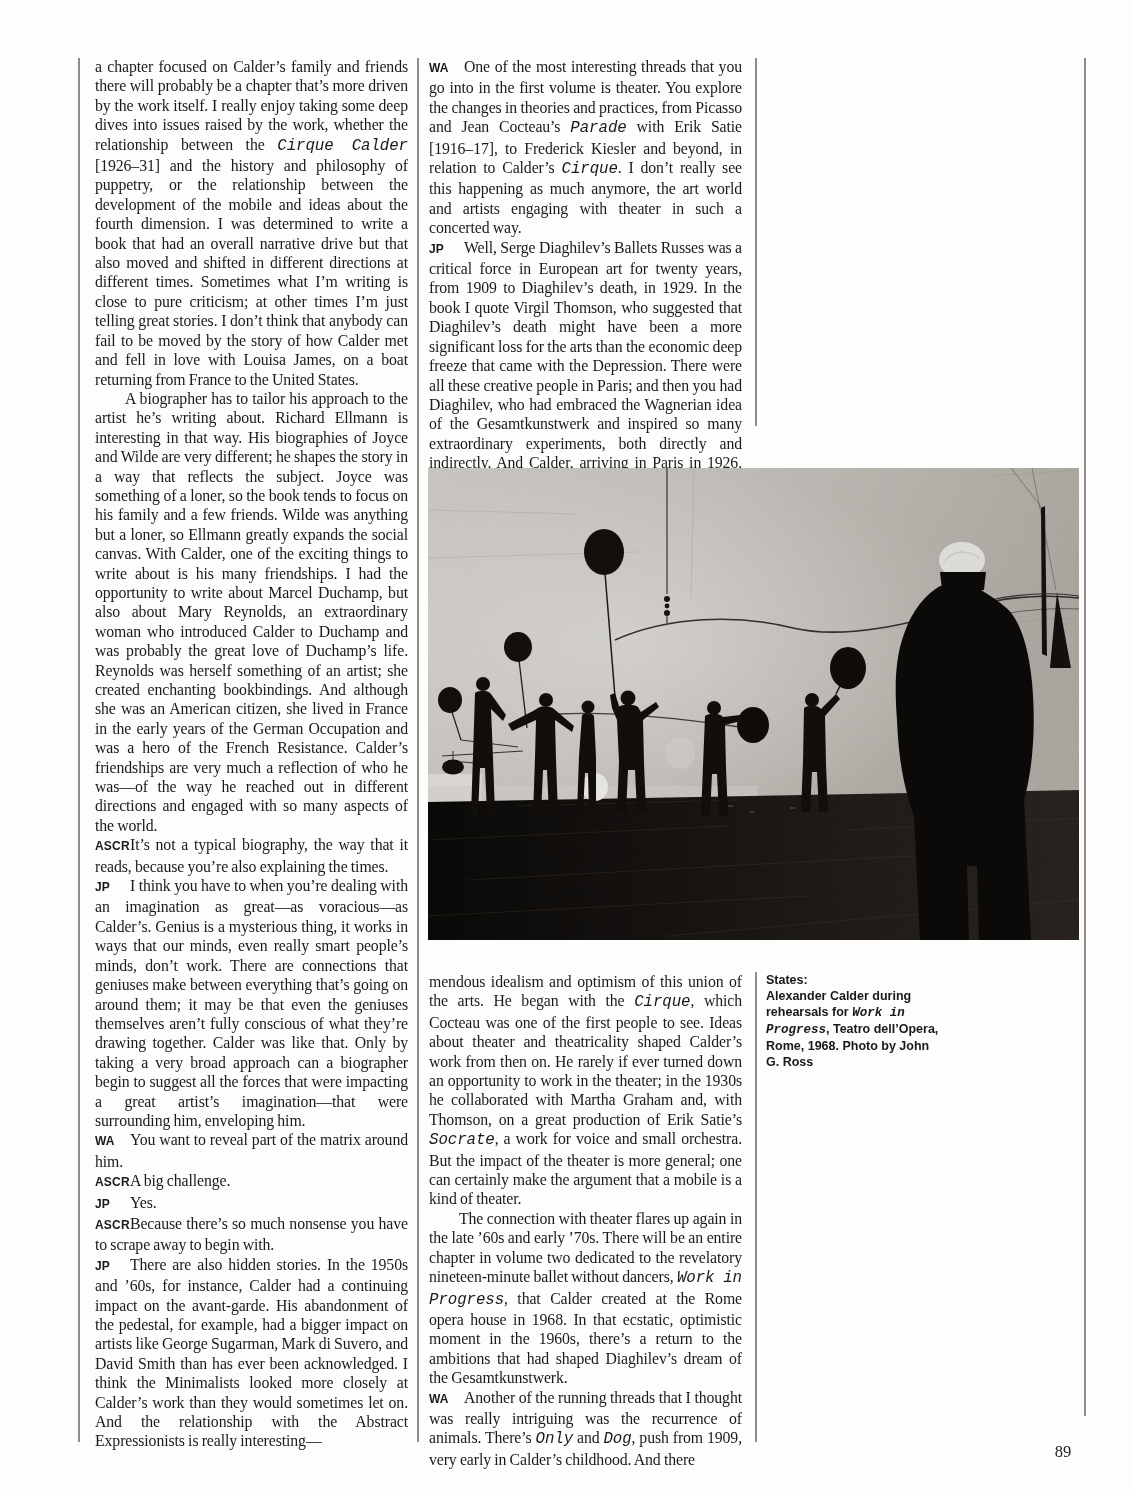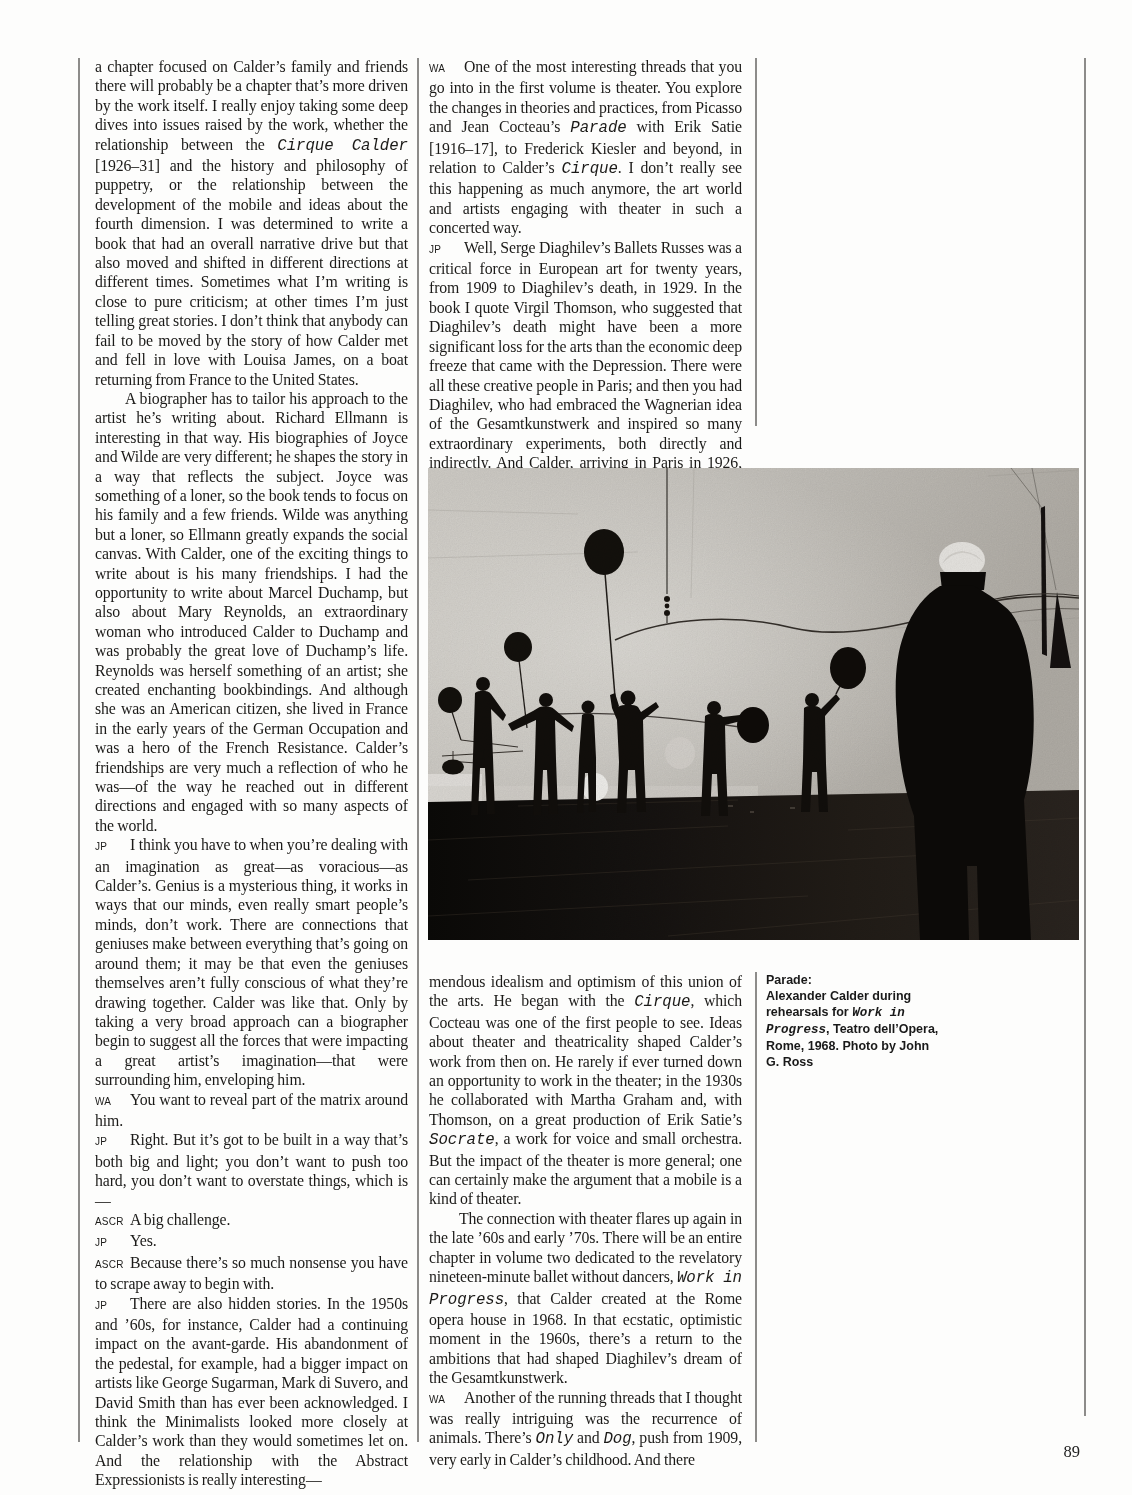--- a/index.html
+++ b/index.html
@@ -8,71 +8,71 @@
     font-family:"Liberation Serif", serif;color:#1b1a18;overflow:hidden;
   }
   .rule{position:absolute;width:1.5px;background:#8d8c8a;}
   .col{
     position:absolute;text-align:justify;
     font-size:15.8px;line-height:19.4px;letter-spacing:-0.1px;word-spacing:-0.6px;
   }
   .col p{margin:0;}
   .col p.indent{text-indent:30px;}
   .speaker{
-    font-family:"Liberation Sans", sans-serif;font-weight:normal;
-    font-size:10px;letter-spacing:0.2px;display:inline-block;width:35px;
+    font-family:"Liberation Sans", sans-serif;font-weight:bold;
+    font-size:12px;letter-spacing:0.2px;display:inline-block;width:35px;
   }
   i{font-style:italic;font-family:Liberation Mono, monospace;}
   #caption{
     position:absolute;left:766px;top:972px;width:178px;
     font-family:"Liberation Sans", sans-serif;font-weight:bold;
     font-size:12.5px;line-height:16px;color:#191919;text-align:left;
   }
   #caption p{margin:0;}
   #pagenum{
-    position:absolute;left:1046px;top:1442px;width:34px;text-align:right;
+    position:absolute;left:1046px;top:1442px;width:34px;text-align:center;
     font-size:16.5px;line-height:20px;color:#222;
   }
   #photo{position:absolute;left:428px;top:468px;width:651px;height:472px;}
   #photo svg{display:block;}
 </style>
 </head>
 <body>
 
 <div id="page">
 
   <div class="rule" style="left:78px;top:58px;height:1384px;"></div>
   <div class="rule" style="left:417px;top:58px;height:1384px;"></div>
   <div class="rule" style="left:755px;top:58px;height:368px;"></div>
   <div class="rule" style="left:755px;top:972px;height:470px;"></div>
   <div class="rule" style="left:1084px;top:58px;height:1358px;"></div>
 
   <div class="col" style="left:95px;top:57px;width:313px;">
       <p class="para"><span>a chapter focused on Calder’s family and friends there will probably be a chapter that’s more driven by the work itself. I really enjoy taking some deep dives into issues raised by the work, whether the relationship between the </span><i>Cirque Calder</i><span> [1926–31] and the history and philosophy of puppetry, or the relationship between the development of the mobile and ideas about the fourth dimension. I was determined to write a book that had an overall narrative drive but that also moved and shifted in different directions at different times. Sometimes what I’m writing is close to pure criticism; at other times I’m just telling great stories. I don’t think that anybody can fail to be moved by the story of how Calder met and fell in love with Louisa James, on a boat returning from France to the United States.</span></p>
       <p class="para indent"><span>A biographer has to tailor his approach to the artist he’s writing about. Richard Ellmann is interesting in that way. His biographies of Joyce and Wilde are very different; he shapes the story in a way that reflects the subject. Joyce was something of a loner, so the book tends to focus on his family and a few friends. Wilde was anything but a loner, so Ellmann greatly expands the social canvas. With Calder, one of the exciting things to write about is his many friendships. I had the opportunity to write about Marcel Duchamp, but also about Mary Reynolds, an extraordinary woman who introduced Calder to Duchamp and was probably the great love of Duchamp’s life. Reynolds was herself something of an artist; she created enchanting bookbindings. And although she was an American citizen, she lived in France in the early years of the German Occupation and was a hero of the French Resistance. Calder’s friendships are very much a reflection of who he was—of the way he reached out in different directions and engaged with so many aspects of the world.</span></p>
+      <p class="para"><span class="speaker">ASCR</span><span>It’s not a typical biography, the way that it reads, because you’re also explaining the times.</span></p>
       <p class="para"><span class="speaker">JP</span><span>I think you have to when you’re dealing with an imagination as great—as voracious—as Calder’s. Genius is a mysterious thing, it works in ways that our minds, even really smart people’s minds, don’t work. There are connections that geniuses make between everything that’s going on around them; it may be that even the geniuses themselves aren’t fully conscious of what they’re drawing together. Calder was like that. Only by taking a very broad approach can a biographer begin to suggest all the forces that were impacting a great artist’s imagination—that were surrounding him, enveloping him.</span></p>
       <p class="para"><span class="speaker">WA</span><span>You want to reveal part of the matrix around him.</span></p>
-      <p class="para"><span class="speaker">JP</span><span>Right. But it’s got to be built in a way that’s both big and light; you don’t want to push too hard, you don’t want to overstate things, which is—</span></p>
       <p class="para"><span class="speaker">ASCR</span><span>A big challenge.</span></p>
       <p class="para"><span class="speaker">JP</span><span>Yes.</span></p>
       <p class="para"><span class="speaker">ASCR</span><span>Because there’s so much nonsense you have to scrape away to begin with.</span></p>
       <p class="para"><span class="speaker">JP</span><span>There are also hidden stories. In the 1950s and ’60s, for instance, Calder had a continuing impact on the avant-garde. His abandonment of the pedestal, for example, had a bigger impact on artists like George Sugarman, Mark di Suvero, and David Smith than has ever been acknowledged. I think the Minimalists looked more closely at Calder’s work than they would sometimes let on. And the relationship with the Abstract Expressionists is really interesting—</span></p>
     </div>
   <div class="col" style="left:429px;top:57px;width:313px;">
       <p class="para"><span class="speaker">WA</span><span>One of the most interesting threads that you go into in the first volume is theater. You explore the changes in theories and practices, from Picasso and Jean Cocteau’s </span><i>Parade</i><span> with Erik Satie [1916–17], to Frederick Kiesler and beyond, in relation to Calder’s </span><i>Cirque</i><span>. I don’t really see this happening as much anymore, the art world and artists engaging with theater in such a concerted way.</span></p>
       <p class="para"><span class="speaker">JP</span><span>Well, Serge Diaghilev’s Ballets Russes was a critical force in European art for twenty years, from 1909 to Diaghilev’s death, in 1929. In the book I quote Virgil Thomson, who suggested that Diaghilev’s death might have been a more significant loss for the arts than the economic deep freeze that came with the Depression. There were all these creative people in Paris; and then you had Diaghilev, who had embraced the Wagnerian idea of the Gesamtkunstwerk and inspired so many extraordinary experiments, both directly and indirectly. And Calder, arriving in Paris in 1926, felt the tre-</span></p>
     </div>
   <div class="col" style="left:429px;top:972px;width:313px;">
       <p class="para"><span>mendous idealism and optimism of this union of the arts. He began with the </span><i>Cirque</i><span>, which Cocteau was one of the first people to see. Ideas about theater and theatricality shaped Calder’s work from then on. He rarely if ever turned down an opportunity to work in the theater; in the 1930s he collaborated with Martha Graham and, with Thomson, on a great production of Erik Satie’s </span><i>Socrate</i><span>, a work for voice and small orchestra. But the impact of the theater is more general; one can certainly make the argument that a mobile is a kind of theater.</span></p>
       <p class="para indent"><span>The connection with theater flares up again in the late ’60s and early ’70s. There will be an entire chapter in volume two dedicated to the revelatory nineteen-minute ballet without dancers, </span><i>Work in Progress</i><span>, that Calder created at the Rome opera house in 1968. In that ecstatic, optimistic moment in the 1960s, there’s a return to the ambitions that had shaped Diaghilev’s dream of the Gesamtkunstwerk.</span></p>
       <p class="para"><span class="speaker">WA</span><span>Another of the running threads that I thought was really intriguing was the recurrence of animals. There’s </span><i>Only</i><span> and </span><i>Dog</i><span>, push from 1909, very early in Calder’s childhood. And there</span></p>
     </div>
 
   <div id="caption">
-      <p class="para"><span>Parade:</span></p>
+      <p class="para"><span>States:</span></p>
       <p class="para"><span>Alexander Calder during rehearsals for </span><i>Work in Progress</i><span>, Teatro dell’Opera, Rome, 1968. Photo by John G. Ross</span></p>
     </div>
 
   <div id="pagenum">89</div>
 
   <div id="photo">
     <svg width="651" height="472" viewBox="0 0 651 472" role="img">
       <defs>
         <linearGradient id="bg" x1="0" y1="0" x2="1" y2="0.25">
           <stop offset="0" stop-color="#d3d0ca"></stop>

